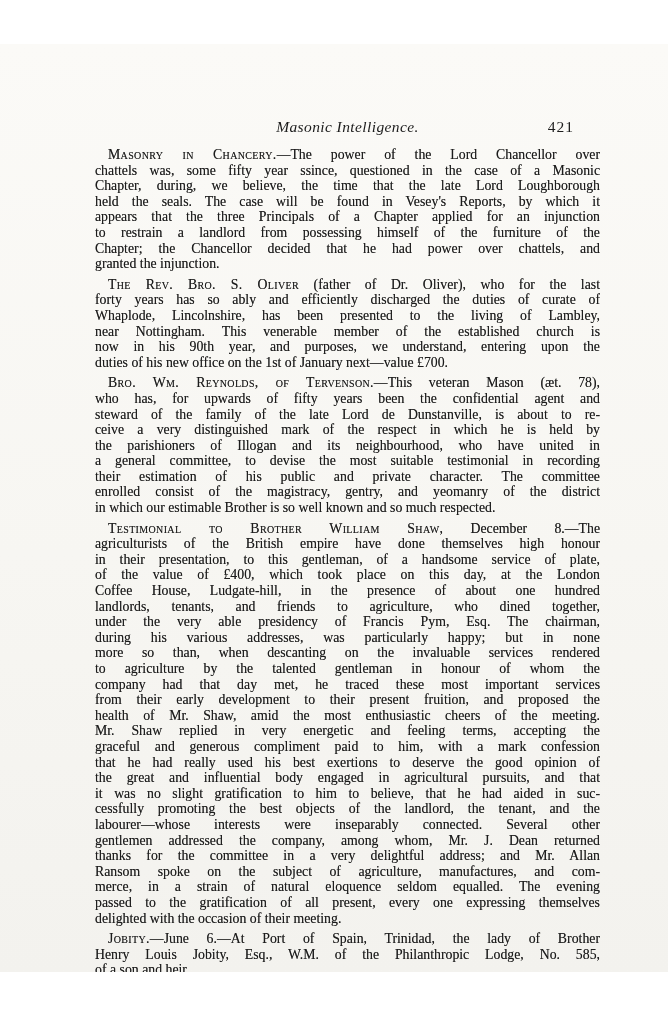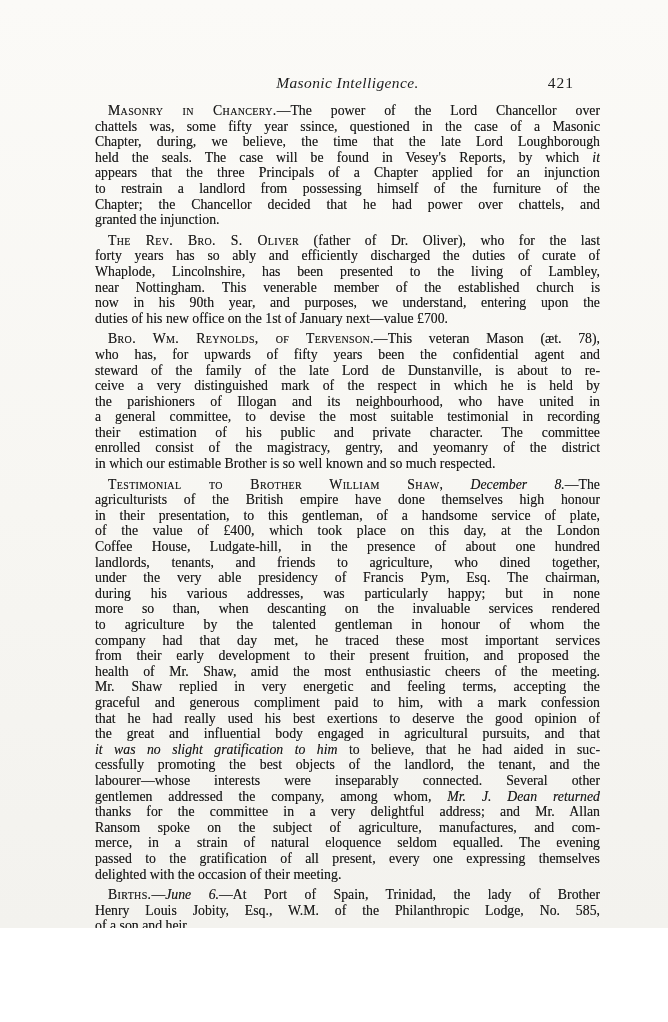--- a/index.html
+++ b/index.html
@@ -4,20 +4,21 @@
 <style>
   html, body { margin: 0; padding: 0; }
   .page {
     position: relative;
     width: 668px;
     height: 928px;
     background: linear-gradient(180deg, #fbfaf7 0%, #f7f6f2 55%, #f3f2ee 100%);
     font-family: "Liberation Serif", serif;
     color: #1c1c1c;
     overflow: hidden;
+    margin-top: 44px;
   }
   .running-head {
     position: absolute;
     top: 74px;
     left: 95px;
     width: 505px;
     height: 18px;
     font-size: 15.5px;
   }
   .head-title {
@@ -47,21 +48,21 @@
   .para:last-child { margin-bottom: 0; }
   .line {
     text-align: justify;
     text-align-last: justify;
     overflow: hidden;
     max-height: 15.6px;
   }
   .line.first { text-indent: 13px; }
   .line.last { text-align: right; text-align-last: left; }
   .sc { font-variant: small-caps; letter-spacing: 0.35px; }
-  .i { font-style: italic; }
+  .i { }
   .page-footer {
     position: absolute;
     top: 929px;
     left: 95px;
     width: 505px;
     font-size: 13.2px;
   }
   .footer-volume {
     position: absolute;
     left: 22px;
@@ -139,21 +140,21 @@
         <div class="line"><span>cessfully promoting the best objects of the landlord, the tenant, and the</span></div>
         <div class="line"><span>labourer—whose interests were inseparably connected.  Several other</span></div>
         <div class="line"><span>gentlemen addressed the company, among whom, </span><span class="i">Mr. J. Dean returned</span></div>
         <div class="line"><span>thanks for the committee in a very delightful address; and Mr. Allan</span></div>
         <div class="line"><span>Ransom spoke on the subject of agriculture, manufactures, and com-</span></div>
         <div class="line"><span>merce, in a strain of natural eloquence seldom equalled.  The evening</span></div>
         <div class="line"><span>passed to the gratification of all present, every one expressing themselves</span></div>
         <div class="line last"><span>delighted with the occasion of their meeting.</span></div>
       </div>
       <div class="para">
-        <div class="line first"><span class="sc">Births.</span><span>—</span><span class="i">June 6.</span><span>—At Port of Spain, Trinidad, the lady of Brother</span></div>
+        <div class="line first"><span class="sc">Jobity.</span><span>—</span><span class="i">June 6.</span><span>—At Port of Spain, Trinidad, the lady of Brother</span></div>
         <div class="line"><span>Henry Louis Jobity, Esq., W.M. of the Philanthropic Lodge, No. 585,</span></div>
         <div class="line last"><span>of a son and heir.</span></div>
       </div>
     </div>
 
   <div class="page-footer">
     <span class="footer-volume">Vol. IX.</span>
     <span class="footer-signature">3 I</span>
   </div>
 

